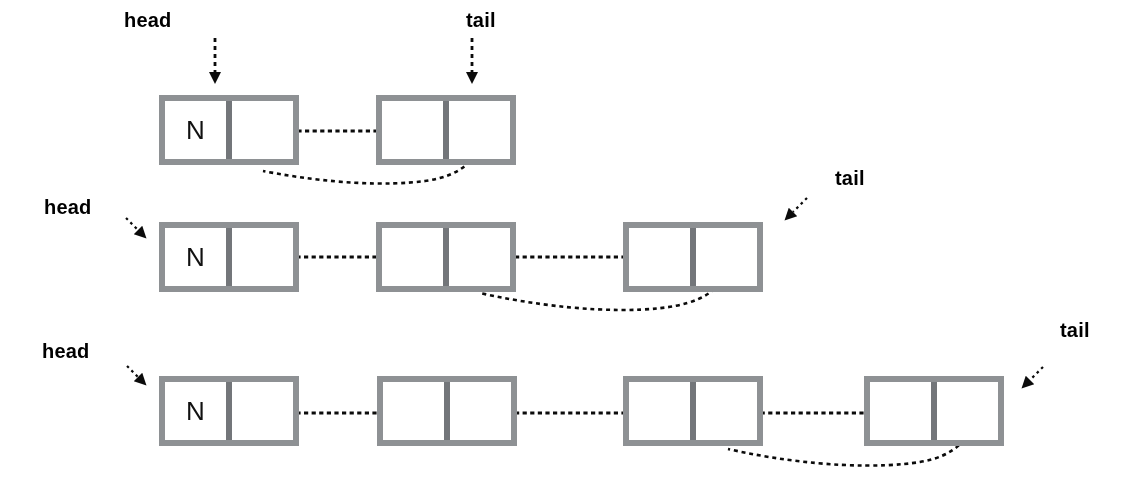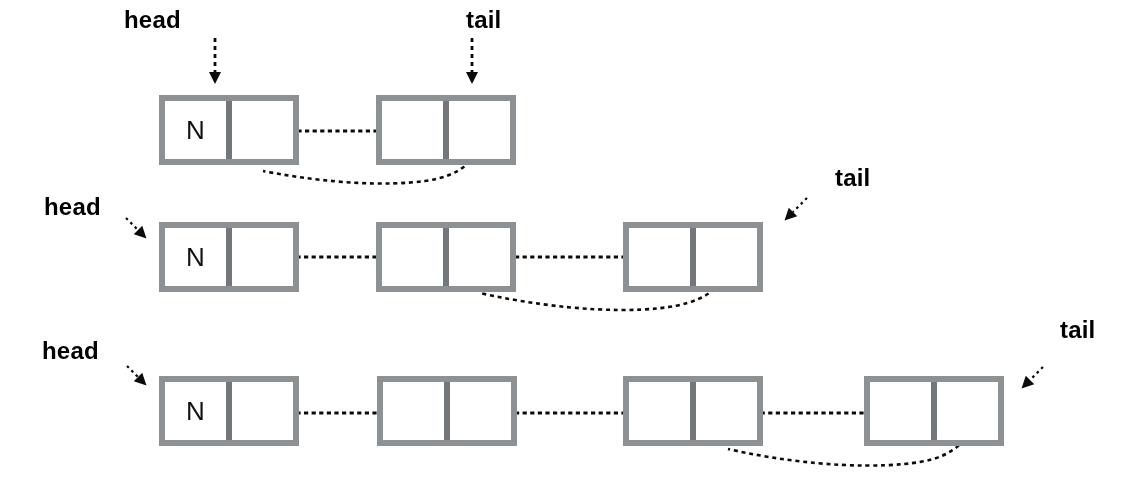--- a/index.html
+++ b/index.html
@@ -2,21 +2,21 @@
 <html><head>
 <meta charset="utf-8">
 <style>
   html,body{margin:0;padding:0;background:#ffffff;}
   .canvas{
     position:relative;width:1132px;height:490px;background:#ffffff;overflow:hidden;
     font-family:"Liberation Sans",sans-serif;
   }
   .connectors{position:absolute;left:0;top:0;width:1132px;height:490px;}
   .ptr-label{
-    position:absolute;color:#000;font-weight:bold;font-size:24px;line-height:20px;
+    position:absolute;color:#000;font-weight:bold;font-size:20px;line-height:20px;
     letter-spacing:0.2px;white-space:nowrap;
   }
   .node{
     position:absolute;width:140px;height:70px;box-sizing:border-box;
     background:#ffffff;border:6px solid #8e9194;display:flex;
   }
   .cell{height:100%;}
   .data-cell{
     width:61px;display:flex;align-items:center;justify-content:center;
     font-size:26px;font-weight:400;color:#111;

